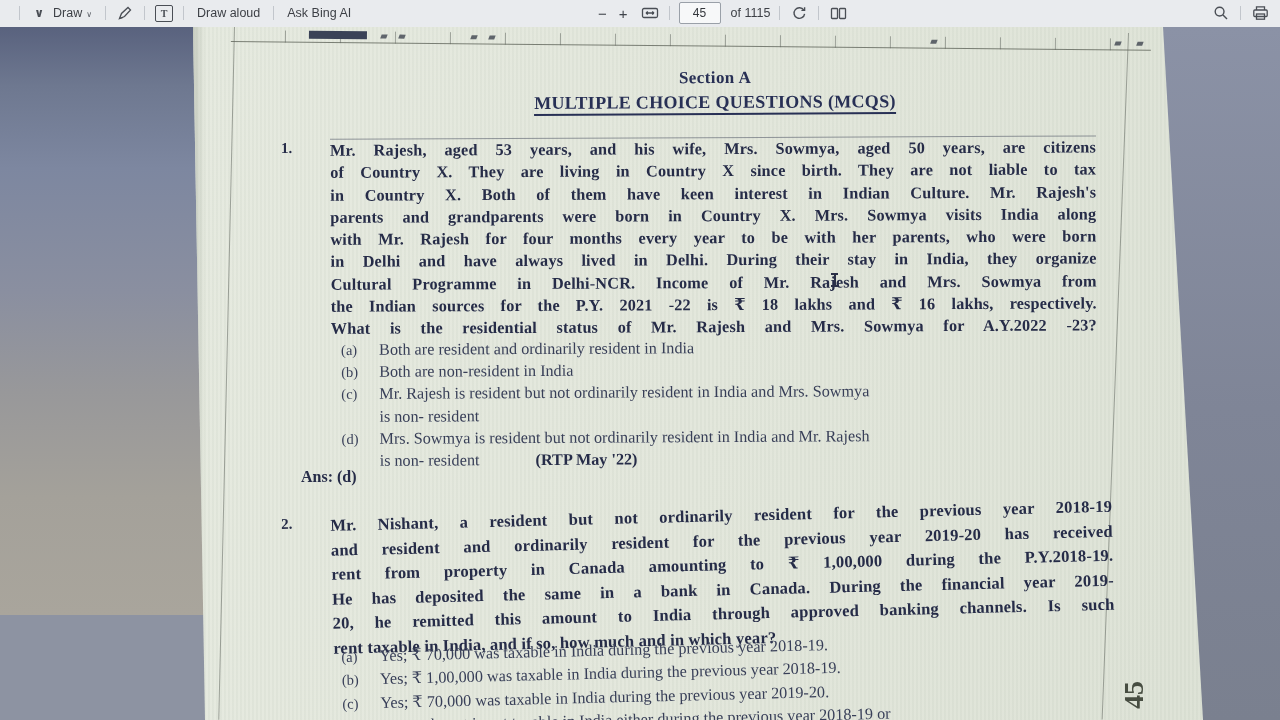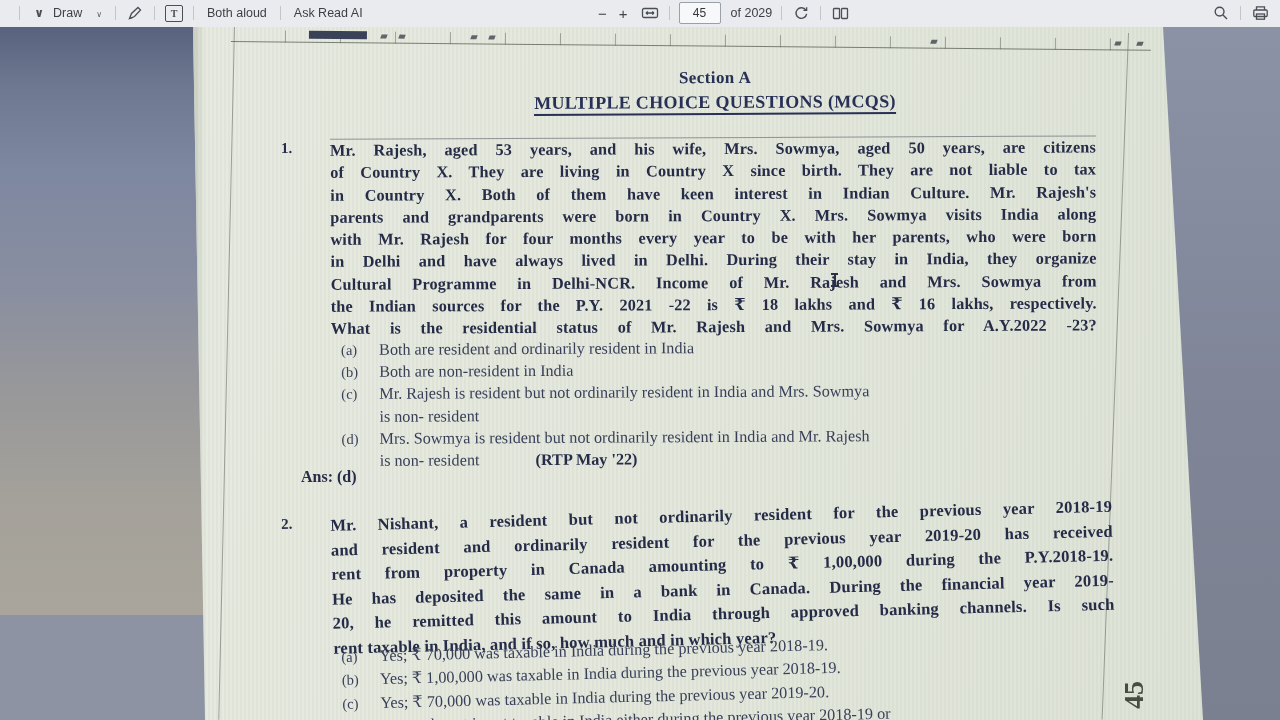--- a/index.html
+++ b/index.html
@@ -4,21 +4,21 @@
 <style>
   html,body{margin:0;padding:0;width:1280px;height:720px;overflow:hidden;background:#8d93a2;
     font-family:"Liberation Sans","DejaVu Sans",sans-serif;}
   
   .toolbar{position:absolute;top:0;left:0;width:1280px;height:27px;background:#e9ebee;
     border-bottom:1px solid #707a90;display:flex;align-items:center;font-size:12.5px;color:#3c3f45;}
   .tb-left{position:absolute;left:10px;top:0;height:26px;display:flex;align-items:center;}
   .tb-mid{position:absolute;left:592px;top:0;height:26px;display:flex;align-items:center;}
   .tb-right{position:absolute;right:10px;top:0;height:26px;display:flex;align-items:center;}
   .sep{width:1px;height:14px;background:#c2c6cc;margin:0 9px;}
-  .tb-btn{display:flex;align-items:center;gap:14px;background:none;border:none;cursor:default;
+  .tb-btn{display:flex;align-items:center;gap:4px;background:none;border:none;cursor:default;
     font:12.5px "Liberation Sans",sans-serif;color:#3c3f45;padding:2px 4px;}
   .tb-ic{display:flex;align-items:center;justify-content:center;width:20px;height:20px;}
   .tb-ic svg{display:block;}
   .chev{font-size:12px;color:#4a4e55;font-weight:bold;}
   .chev-sm{font-size:8px;color:#5a5e66;margin-top:2px;}
   .tbox{width:16px;height:15px;border:1.2px solid #4a4e55;border-radius:2px;display:flex;
     align-items:center;justify-content:center;font:bold 10px "Liberation Serif",serif;color:#4a4e55;}
   .pm{font-size:15px;color:#3f434a;padding:0 6px;background:none;border:none;}
   .pagebox{width:40px;height:20px;background:#f7f8f9;border:1px solid #9aa0a8;border-radius:2px;
     text-align:center;font:12px "Liberation Sans",sans-serif;color:#33363b;padding:0;}
@@ -92,40 +92,40 @@
         <path d="M2.5 13.5 L4.5 8.5 L11 2.5 L13.5 5 L7.5 11.5 Z"></path>
           <path d="M2.5 13.5 L6 12.5"></path>
       </svg>
     </span>
     <span class="sep"></span>
     <span class="tb-ic">
       <span class="tbox">T</span>
     </span>
     <span class="sep"></span>
     <button class="tb-btn">
-      <span>Both aloud</span>
+      <span>Draw aloud</span>
     </button>
     <span class="sep"></span>
     <button class="tb-btn">
-      <span>Ask Read AI</span>
+      <span>Ask Bing AI</span>
     </button>
   </div>
 
   <div class="tb-mid">
     <button class="pm">−</button>
     <button class="pm">+</button>
     <span class="tb-ic" style="margin-left:6px;">
       <svg width="18" height="16" viewBox="0 0 18 16" fill="none" stroke="#4a4e55" stroke-width="1.3">
         <rect x="1.5" y="3.5" width="15" height="9" rx="1.5"></rect>
         <path d="M5 8 h8 M5 8 l1.8-1.6 M5 8 l1.8 1.6 M13 8 l-1.8-1.6 M13 8 l-1.8 1.6"></path>
       </svg>
     </span>
     <span class="sep"></span>
     <input class="pagebox" value="45" style="">
-    <span style="margin-left:10px;">of 2029</span>
+    <span style="margin-left:10px;">of 1115</span>
     <span class="sep"></span>
     <span class="tb-ic">
       <svg width="16" height="16" viewBox="0 0 16 16" fill="none" stroke="#4a4e55" stroke-width="1.4">
         <path d="M12.8 5.2 A5.3 5.3 0 1 0 13.6 8.8"></path>
           <path d="M13.6 2.2 v3.2 h-3.2" fill="none"></path>
       </svg>
     </span>
     <span class="sep"></span>
     <span class="tb-ic">
       <svg width="17" height="15" viewBox="0 0 17 15" fill="none" stroke="#4a4e55" stroke-width="1.3">

